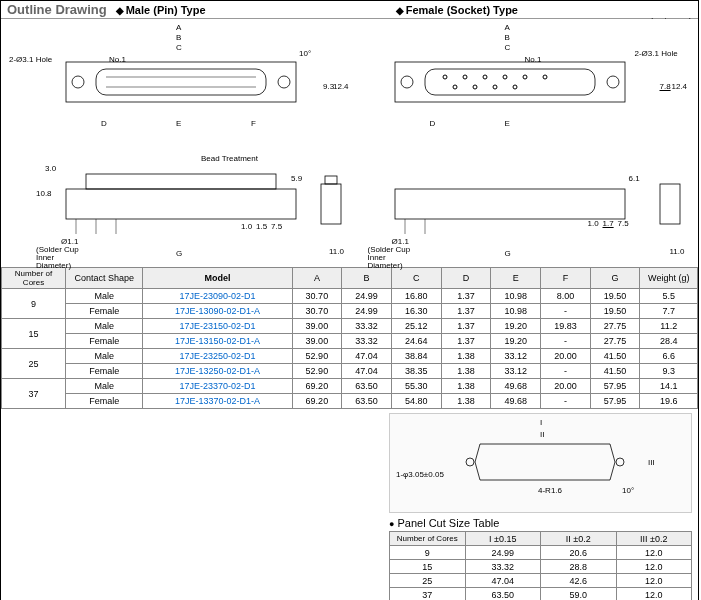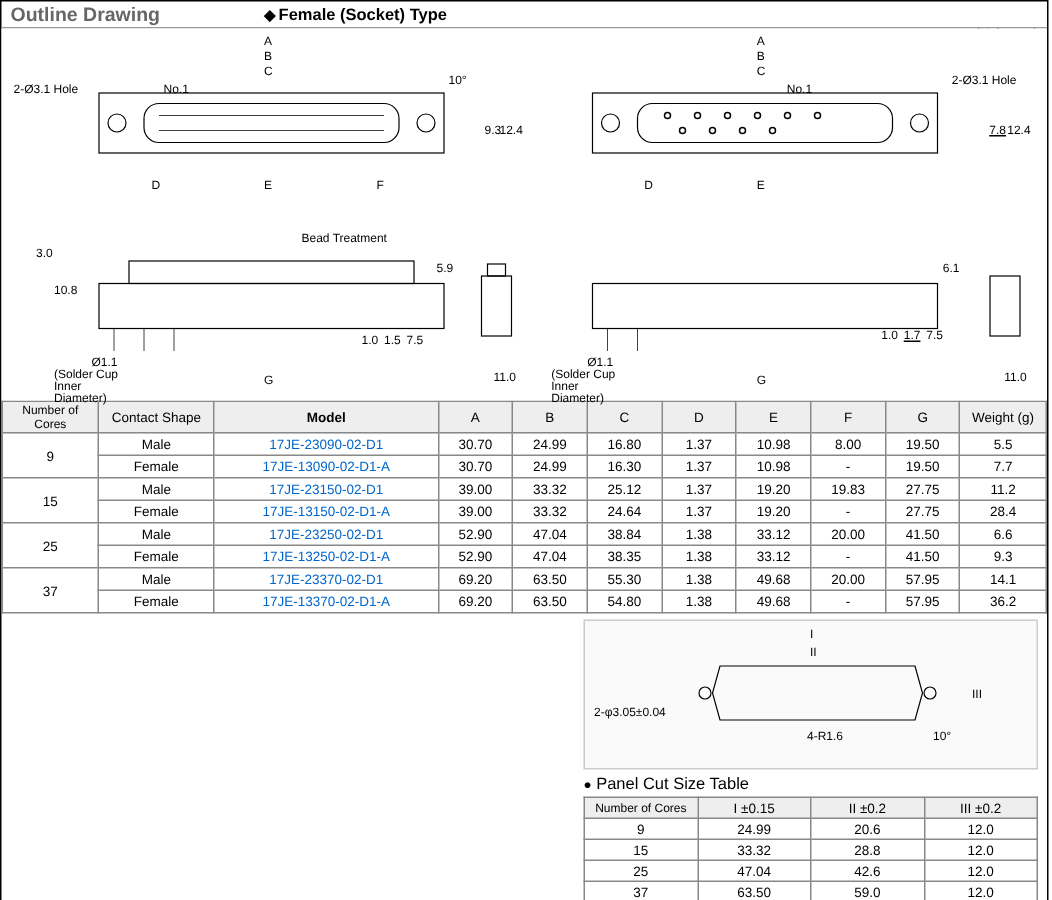--- a/index.html
+++ b/index.html
@@ -33,20 +33,23 @@
   .pc-col { width: 75px; }
   .svg-conn { position: absolute; }
 </style>
 </head>
 <body>
 
 <div class="container">
 
   <div class="header-row">
     <span class="outline-title">Outline Drawing</span>
+    <span class="type-label" style="width:220px;">
+      <span class="diamond">◆</span><span>Male (Pin) Type</span>
+    </span>
     <span style="width:60px;"></span>
     <span class="type-label">
       <span class="diamond">◆</span><span>Female (Socket) Type</span>
     </span>
     <span class="unit">(Unit: mm)</span>
   </div>
 
   <div class="drawings">
 
     <div class="draw-col" style="border-right:0;">
@@ -72,21 +75,21 @@
       <span class="label-txt" style="left:322px; top:63px;">9.3</span>
       <span class="label-txt" style="left:332px; top:63px;">12.4</span>
 
       <svg class="svg-conn" style="left:55px; top:140px;" width="260" height="90">
         <rect x="10" y="30" width="230" height="30" fill="none" stroke="#000" stroke-width="0.8"></rect>
         <rect x="30" y="15" width="190" height="15" fill="none" stroke="#000" stroke-width="0.8"></rect>
         <line x1="20" y1="60" x2="20" y2="75" stroke="#000" stroke-width="0.5"></line>
         <line x1="40" y1="60" x2="40" y2="75" stroke="#000" stroke-width="0.5"></line>
         <line x1="60" y1="60" x2="60" y2="75" stroke="#000" stroke-width="0.5"></line>
       </svg>
-      <span class="label-txt" style="left:23px; top:145px;">3.0</span>
+      <span class="label-txt" style="left:44px; top:145px;">3.0</span>
       <span class="label-txt" style="left:35px; top:170px;">10.8</span>
       <span class="label-txt" style="left:200px; top:135px;">Bead Treatment</span>
       <span class="label-txt" style="left:290px; top:155px;">5.9</span>
       <span class="label-txt" style="left:240px; top:203px;">1.0</span>
       <span class="label-txt" style="left:255px; top:203px;">1.5</span>
       <span class="label-txt" style="left:270px; top:203px;">7.5</span>
       <span class="label-txt" style="left:60px; top:218px;">Ø1.1</span>
       <span class="label-txt" style="left:35px; top:227px; width:55px; line-height:1;">(Solder Cup Inner Diameter)</span>
       <span class="label-txt" style="left:175px; top:230px;">G</span>
       <span class="label-txt" style="left:328px; top:228px;">11.0</span>
@@ -252,38 +255,38 @@
         <tr>
           <td>Female</td>
           <td class="model-link">17JE-13370-02-D1-A</td>
           <td>69.20</td>
           <td>63.50</td>
           <td>54.80</td>
           <td>1.38</td>
           <td>49.68</td>
           <td>-</td>
           <td>57.95</td>
-          <td>36.2</td>
+          <td>19.6</td>
         </tr>
       </tbody>
   </table>
 
   <div class="panel-section">
     <div class="panel-left"></div>
     <div class="panel-right">
       <div class="panel-drawing">
         <svg width="300" height="96">
           <path d="M 90 30 L 220 30 L 225 48 L 220 66 L 90 66 L 85 48 Z" fill="none" stroke="#000" stroke-width="0.8"></path>
           <circle cx="80" cy="48" r="4" fill="none" stroke="#000" stroke-width="0.8"></circle>
           <circle cx="230" cy="48" r="4" fill="none" stroke="#000" stroke-width="0.8"></circle>
         </svg>
         <span class="label-txt" style="left:150px; top:4px;">I</span>
         <span class="label-txt" style="left:150px; top:16px;">II</span>
         <span class="label-txt" style="left:258px; top:44px;">III</span>
-        <span class="label-txt" style="left:6px; top:56px;">2-φ3.05±0.04</span>
+        <span class="label-txt" style="left:6px; top:56px;">1-φ3.05±0.05</span>
         <span class="label-txt" style="left:148px; top:72px;">4-R1.6</span>
         <span class="label-txt" style="left:232px; top:72px;">10°</span>
       </div>
       <div class="panel-title">
         <span class="circle">●</span><span>Panel Cut Size Table</span>
       </div>
       <table class="panel-table">
         <thead>
           <tr>
             <th class="pc-cores">Number of Cores</th>

